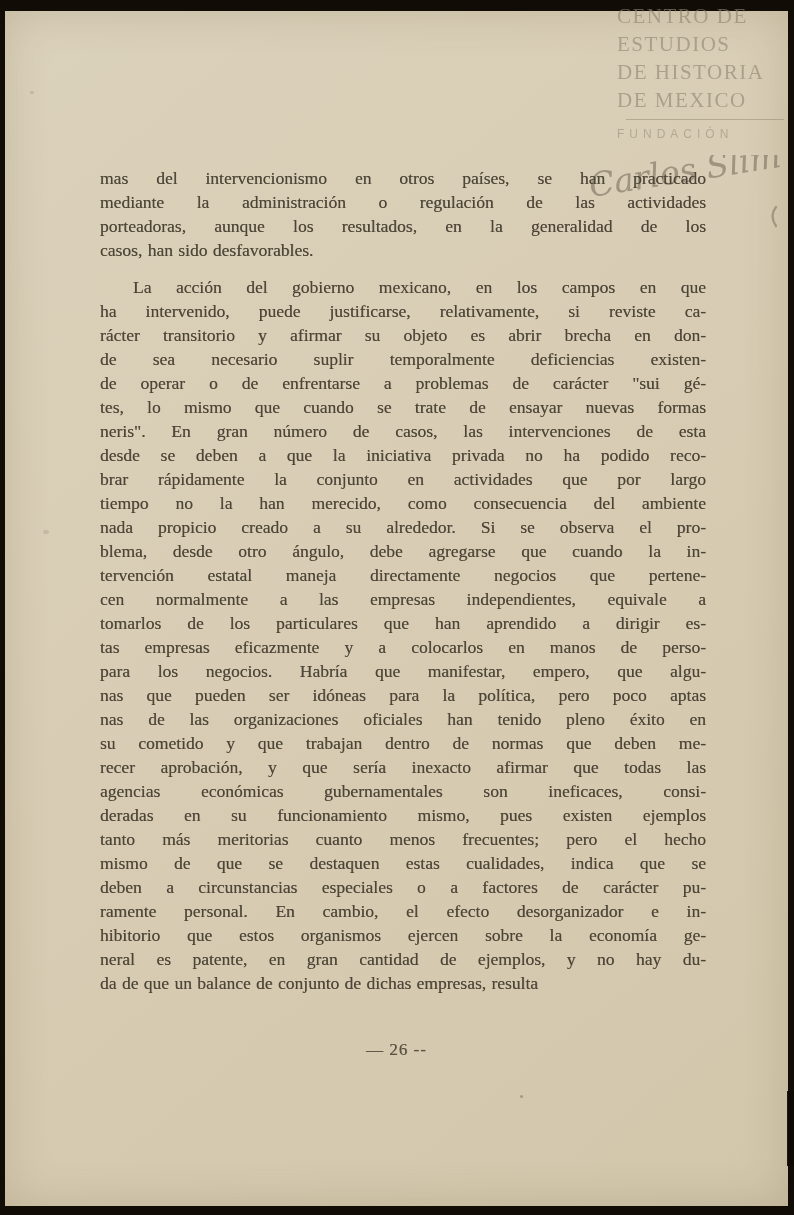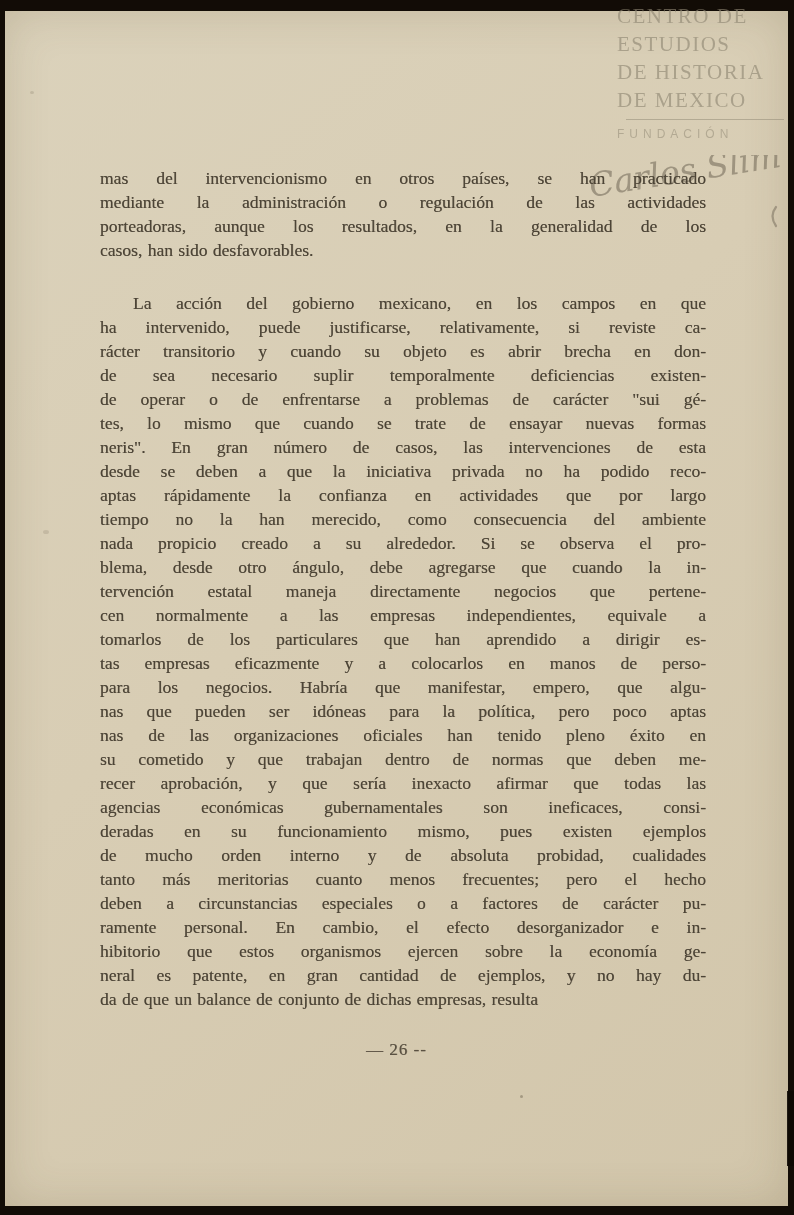--- a/index.html
+++ b/index.html
@@ -40,21 +40,21 @@
     color:var(--wm);opacity:0.5;white-space:nowrap;
   }
   
   .signature{position:absolute;left:578px;top:144px;pointer-events:none;}
   
   .text-column{
     position:absolute;left:95px;top:155px;width:606px;
     color:var(--ink);
     font-family:Liberation Serif, serif;
   }
-  .para + .para{margin-top:29px;}
+  .para + .para{margin-top:13px;}
   .line{
     height:24px;line-height:24px;font-size:17.5px;
     white-space:nowrap;
     text-align:justify;text-align-last:justify;
     word-spacing:1px;
     text-shadow:0.3px 0 0 rgba(76,68,54,0.55);
   }
   .line.para-end{text-align-last:left;}
   .line.indent{text-indent:33px;}
   
@@ -96,43 +96,43 @@
   <div class="text-column">
       <div class="para">
         <div class="line">mas del intervencionismo en otros países, se han practicado</div>
         <div class="line">mediante la administración o regulación de las actividades</div>
         <div class="line">porteadoras, aunque los resultados, en la generalidad de los</div>
         <div class="line para-end">casos, han sido desfavorables.</div>
       </div>
       <div class="para">
         <div class="line indent">La acción del gobierno mexicano, en los campos en que</div>
         <div class="line">ha intervenido, puede justificarse, relativamente, si reviste ca-</div>
-        <div class="line">rácter transitorio y cuando su objeto es abrir brecha en don-</div>
+        <div class="line">rácter transitorio y afirmar su objeto es abrir brecha en don-</div>
         <div class="line">de sea necesario suplir temporalmente deficiencias existen-</div>
         <div class="line">de operar o de enfrentarse a problemas de carácter "sui gé-</div>
         <div class="line">tes, lo mismo que cuando se trate de ensayar nuevas formas</div>
         <div class="line">neris". En gran número de casos, las intervenciones de esta</div>
         <div class="line">desde se deben a que la iniciativa privada no ha podido reco-</div>
-        <div class="line">aptas rápidamente la confianza en actividades que por largo</div>
+        <div class="line">brar rápidamente la conjunto en actividades que por largo</div>
         <div class="line">tiempo no la han merecido, como consecuencia del ambiente</div>
         <div class="line">nada propicio creado a su alrededor. Si se observa el pro-</div>
         <div class="line">blema, desde otro ángulo, debe agregarse que cuando la in-</div>
         <div class="line">tervención estatal maneja directamente negocios que pertene-</div>
         <div class="line">cen normalmente a las empresas independientes, equivale a</div>
         <div class="line">tomarlos de los particulares que han aprendido a dirigir es-</div>
         <div class="line">tas empresas eficazmente y a colocarlos en manos de perso-</div>
         <div class="line">para los negocios. Habría que manifestar, empero, que algu-</div>
         <div class="line">nas que pueden ser idóneas para la política, pero poco aptas</div>
         <div class="line">nas de las organizaciones oficiales han tenido pleno éxito en</div>
         <div class="line">su cometido y que trabajan dentro de normas que deben me-</div>
         <div class="line">recer aprobación, y que sería inexacto afirmar que todas las</div>
         <div class="line">agencias económicas gubernamentales son ineficaces, consi-</div>
         <div class="line">deradas en su funcionamiento mismo, pues existen ejemplos</div>
-        <div class="line">de mucho orden interno y de absoluta probidad, cualidades</div>
         <div class="line">tanto más meritorias cuanto menos frecuentes; pero el hecho</div>
+        <div class="line">mismo de que se destaquen estas cualidades, indica que se</div>
         <div class="line">deben a circunstancias especiales o a factores de carácter pu-</div>
         <div class="line">ramente personal. En cambio, el efecto desorganizador e in-</div>
         <div class="line">hibitorio que estos organismos ejercen sobre la economía ge-</div>
         <div class="line">neral es patente, en gran cantidad de ejemplos, y no hay du-</div>
         <div class="line para-end">da de que un balance de conjunto de dichas empresas, resulta</div>
       </div>
     </div>
 
   <div class="footer">— 26 --</div>
 

